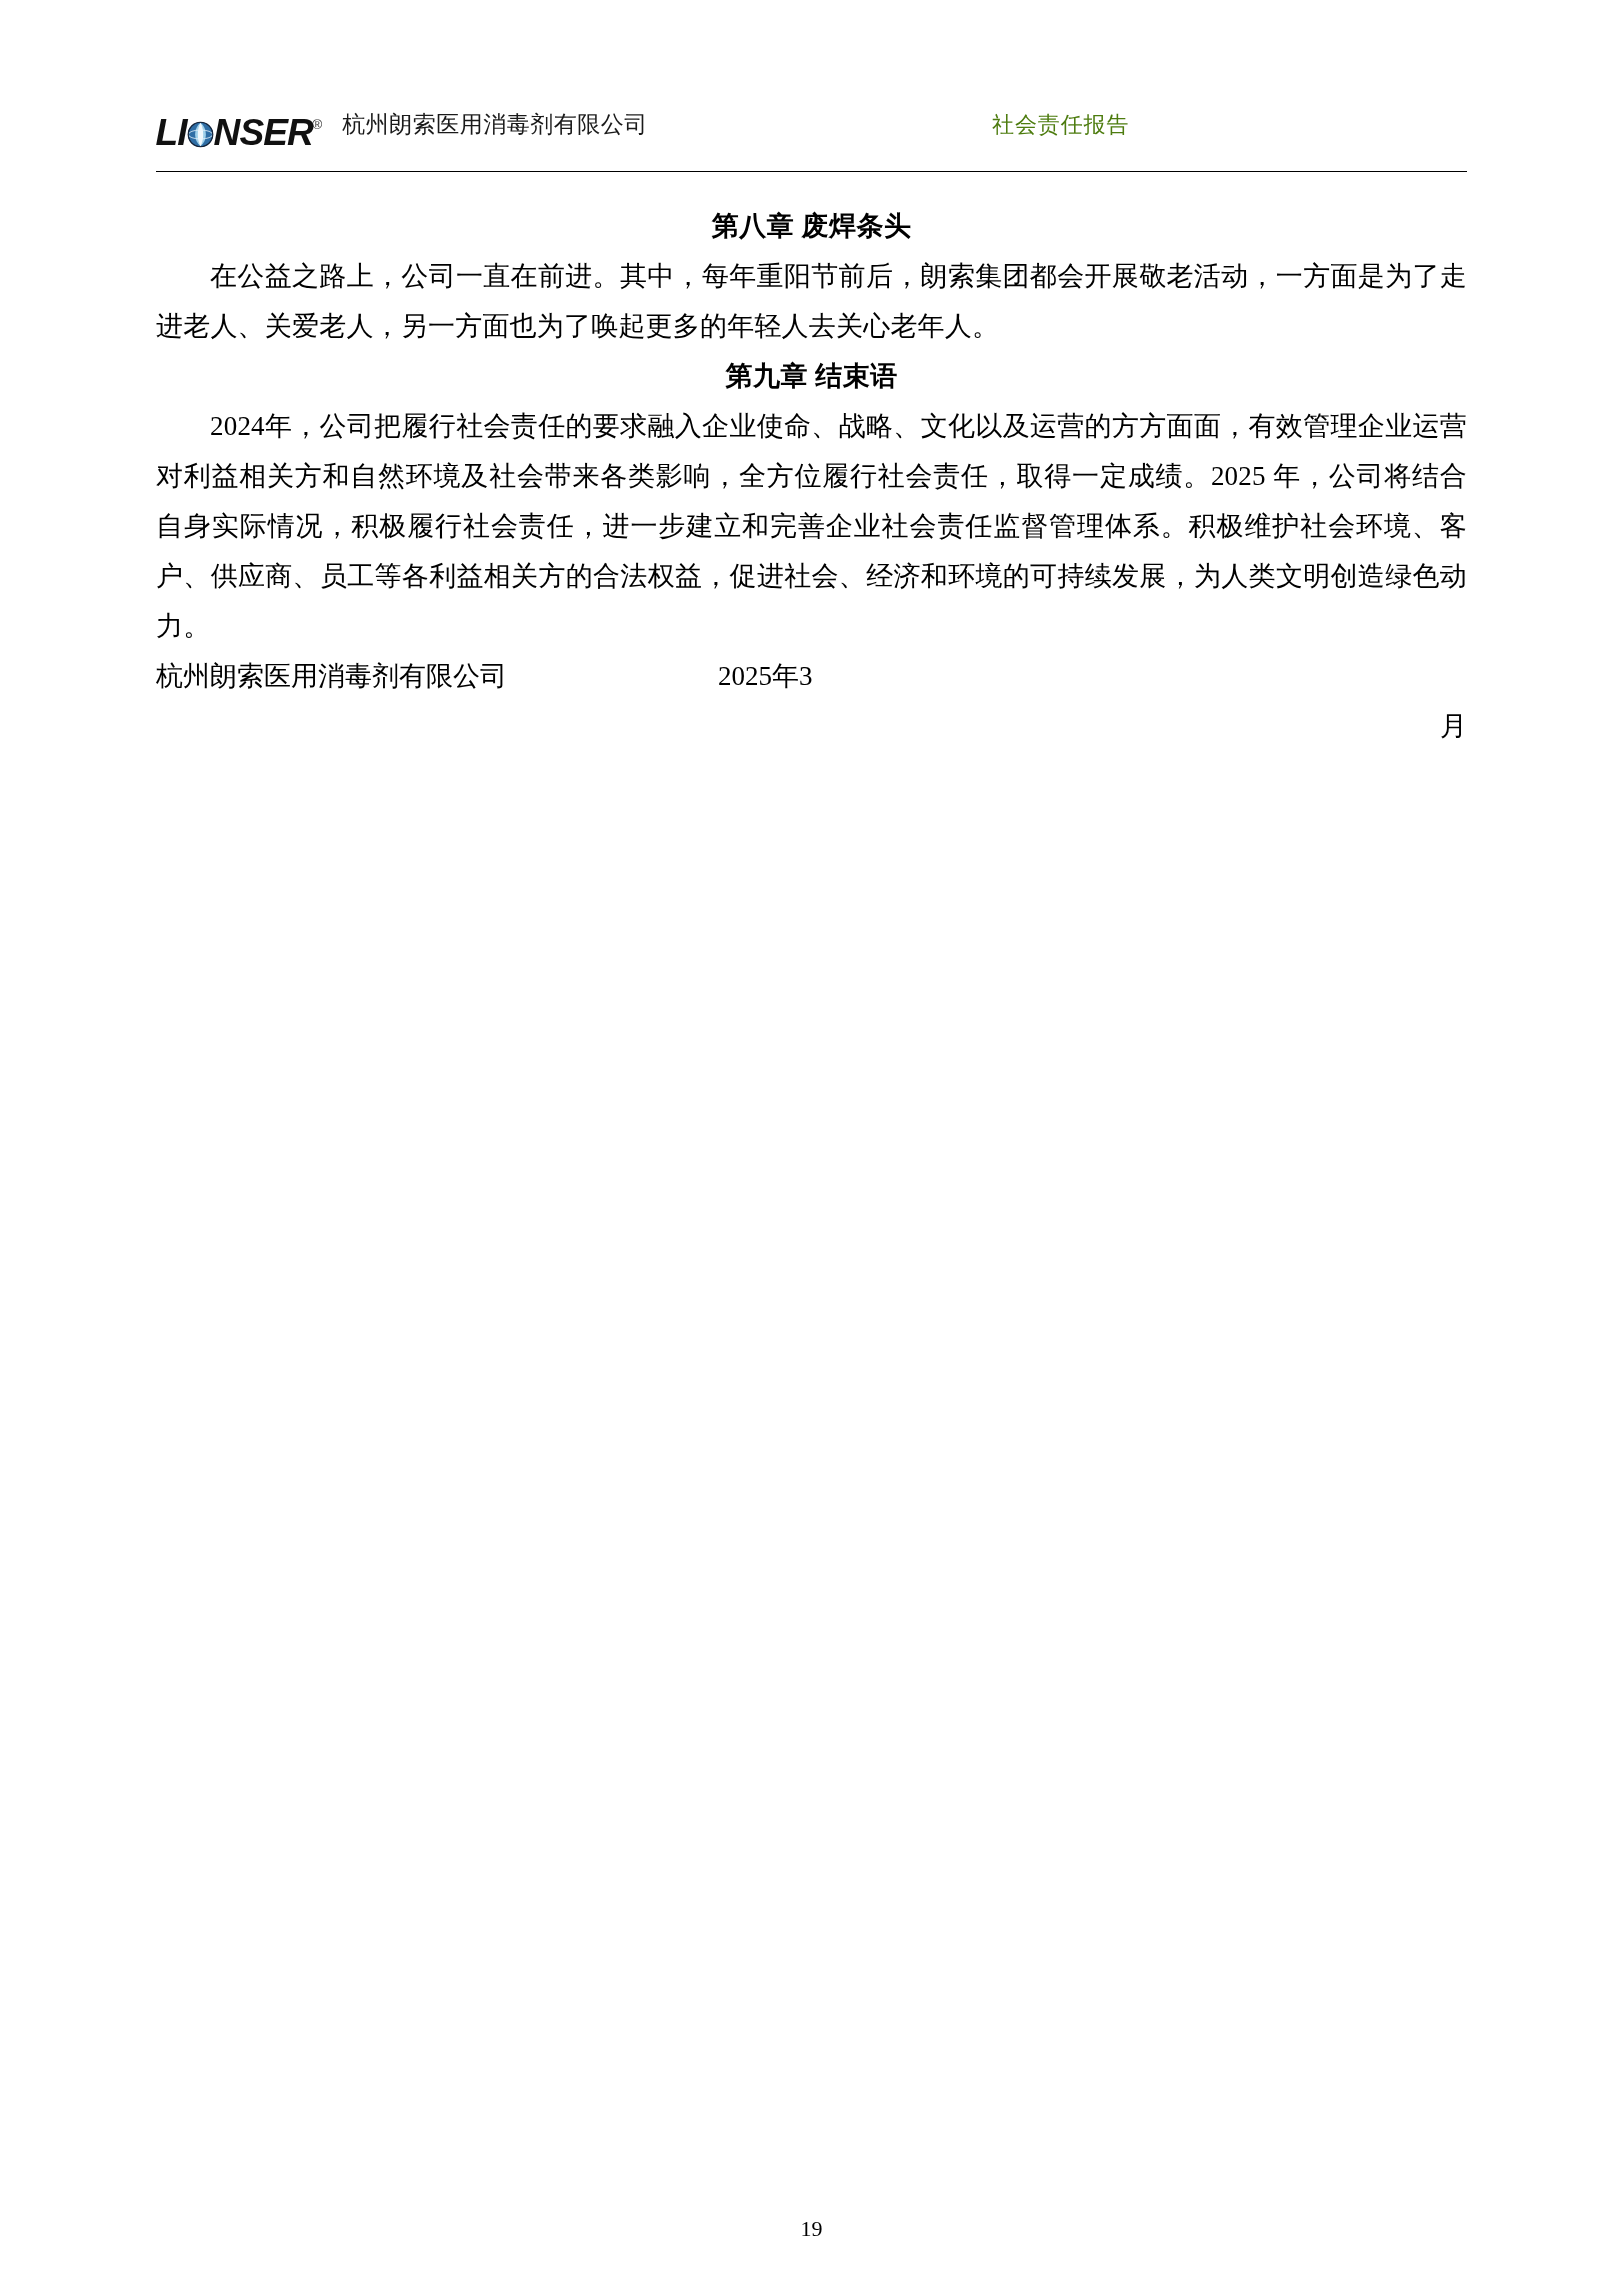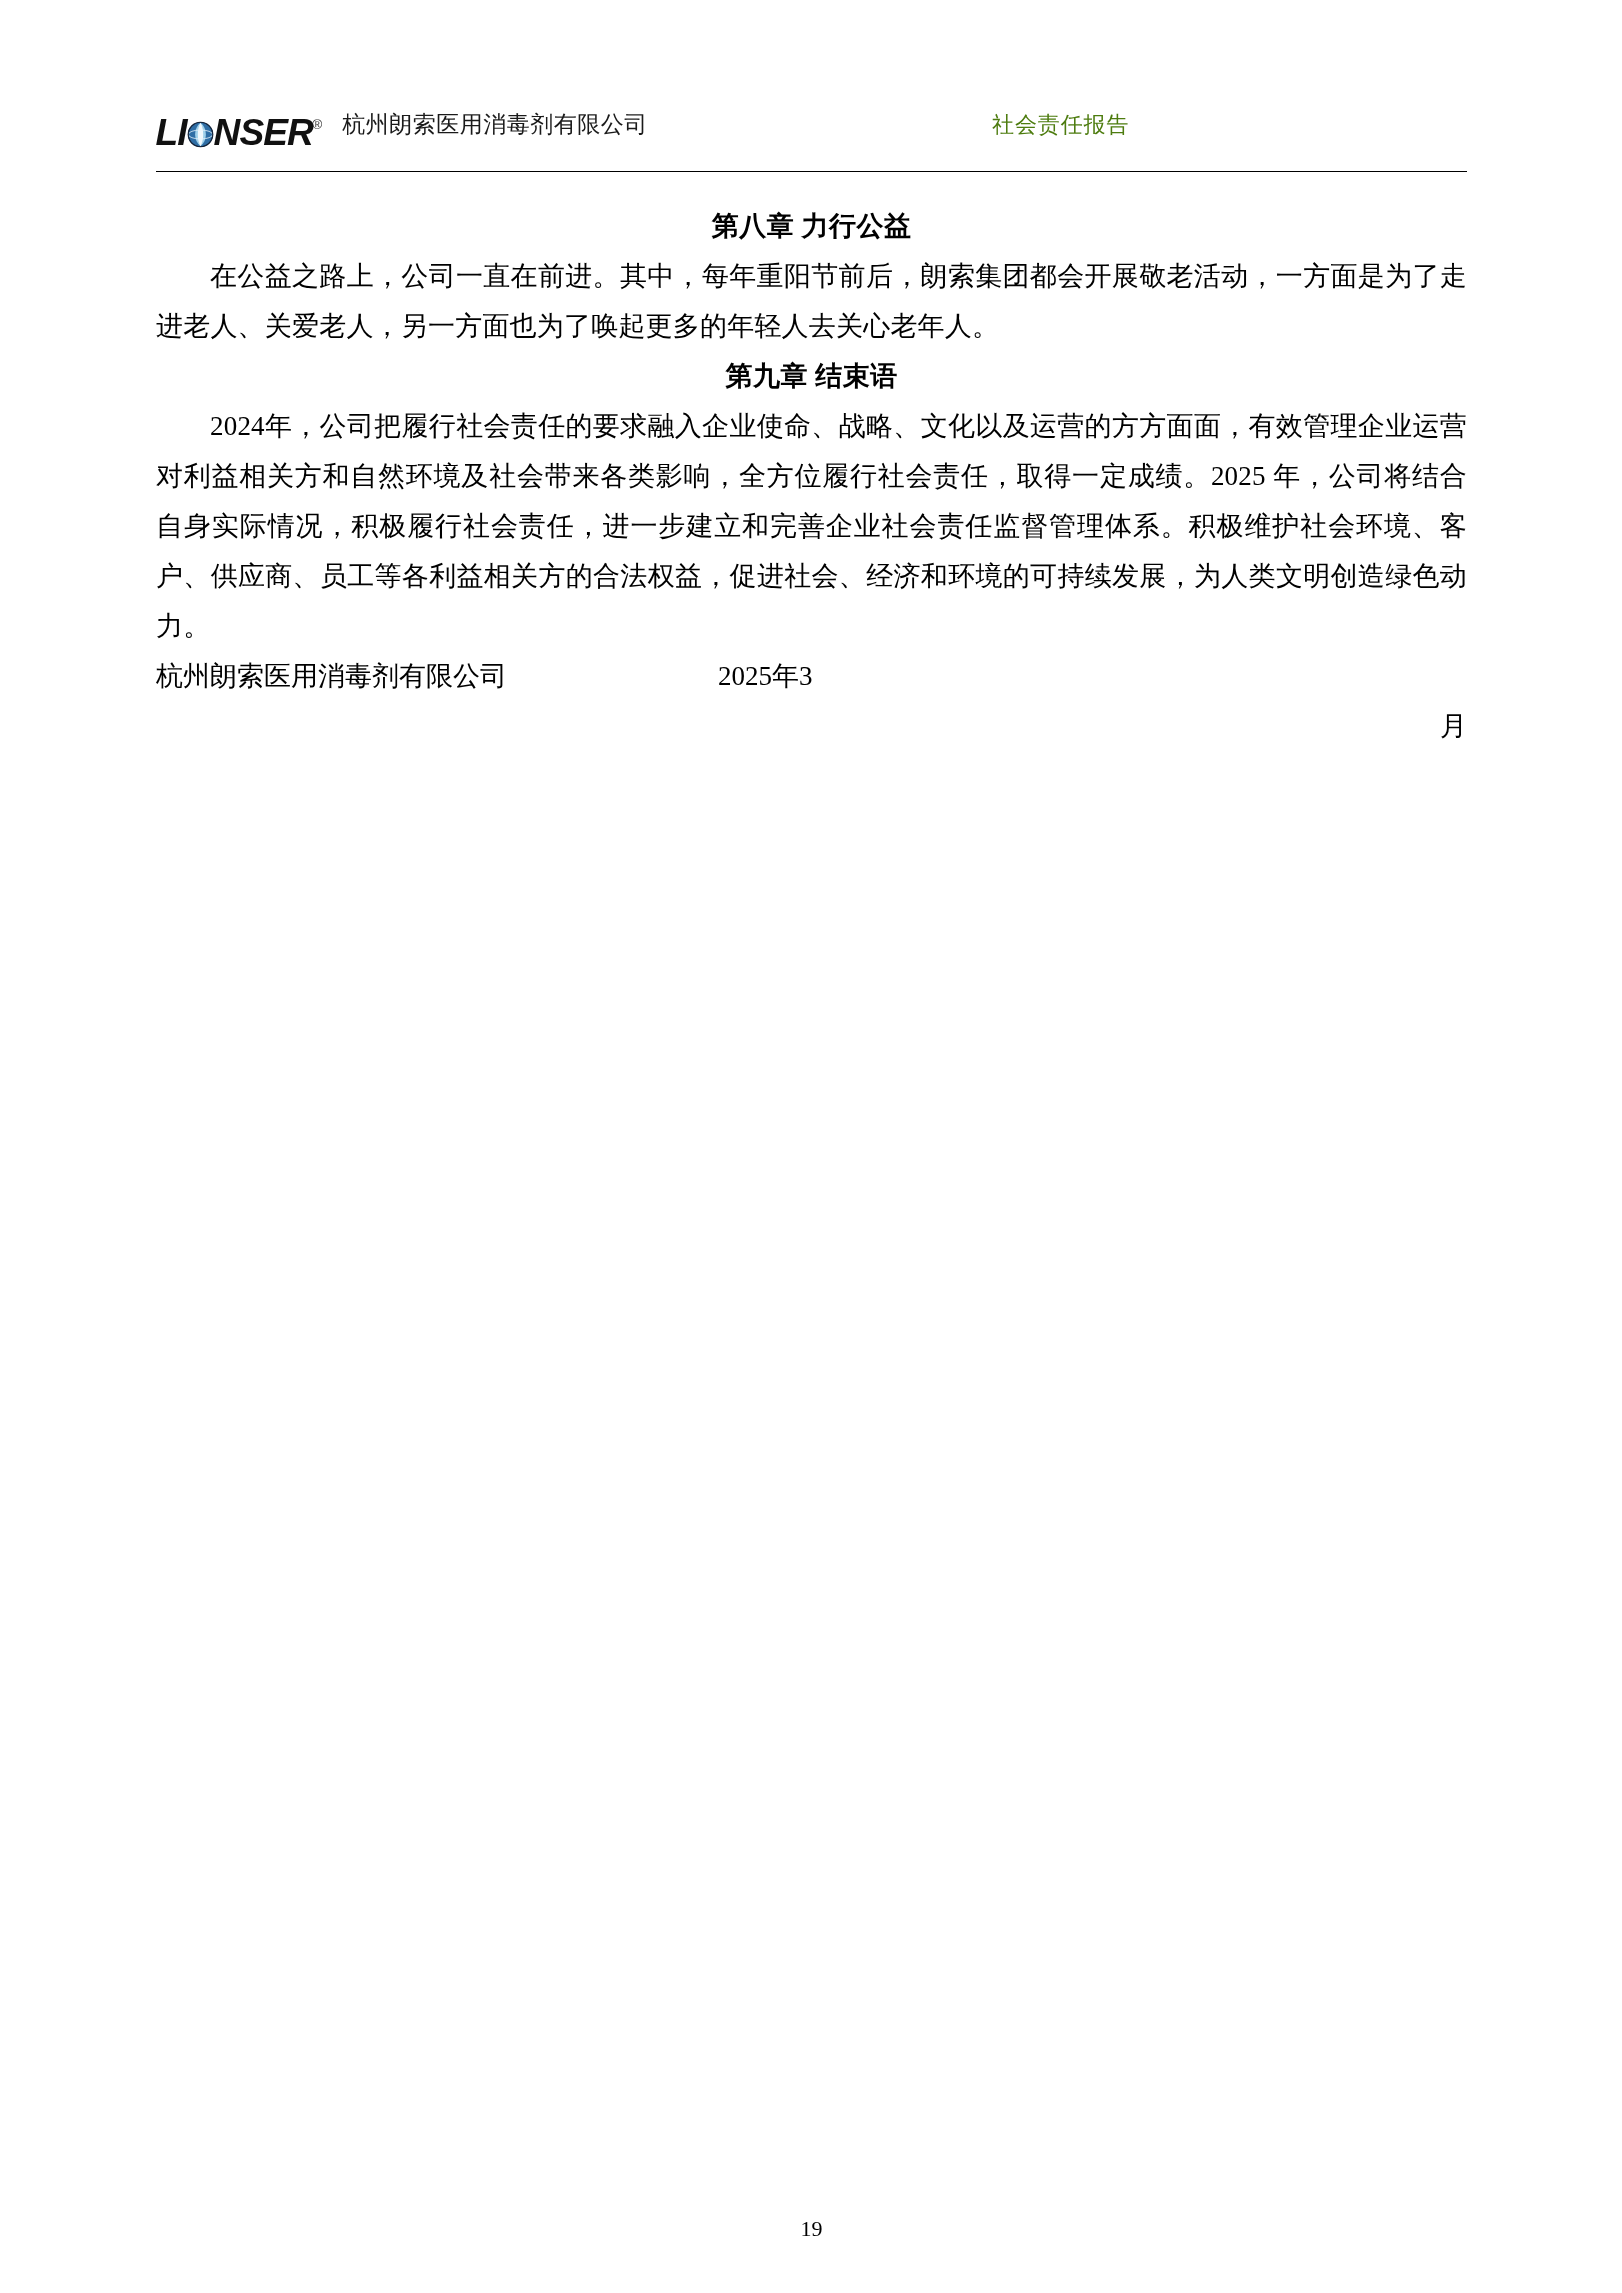--- a/index.html
+++ b/index.html
@@ -179,21 +179,21 @@
       </span>
     </span>
     <span class="header-company">杭州朗索医用消毒剂有限公司</span>
     <span class="header-title">社会责任报告</span>
   </div>
   <div class="header-rule"></div>
 
   <div class="content">
 
 
-    <h2 class="chapter">第八章 力行公益</h2>
+    <h2 class="chapter">第八章 废焊条头</h2>
 
 
     <p class="para indent">在公益之路上，公司一直在前进。其中，每年重阳节前后，朗索集团都会开展敬老活动，一方面是为了走进老人、关爱老人，另一方面也为了唤起更多的年轻人去关心老年人。</p>
 
     <h2 class="chapter">第九章 结束语</h2>
 
     <p class="para indent">2024年，公司把履行社会责任的要求融入企业使命、战略、文化以及运营的方方面面，有效管理企业运营对利益相关方和自然环境及社会带来各类影响，全方位履行社会责任，取得一定成绩。2025 年，公司将结合自身实际情况，积极履行社会责任，进一步建立和完善企业社会责任监督管理体系。积极维护社会环境、客户、供应商、员工等各利益相关方的合法权益，促进社会、经济和环境的可持续发展，为人类文明创造绿色动力。</p>
 
     <div class="sig-block">
       <div class="sig-row">

